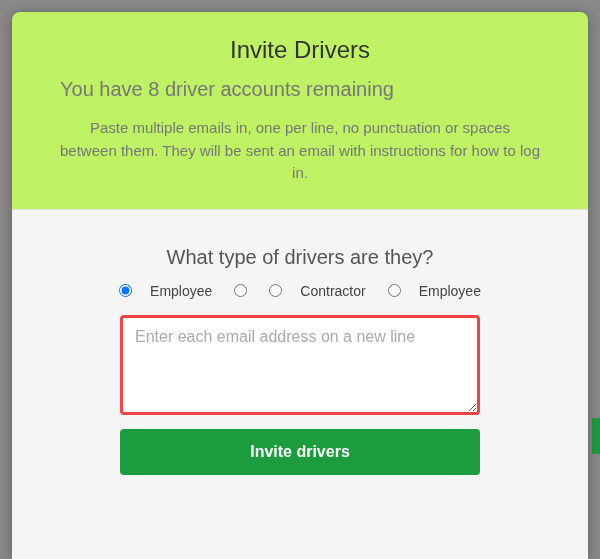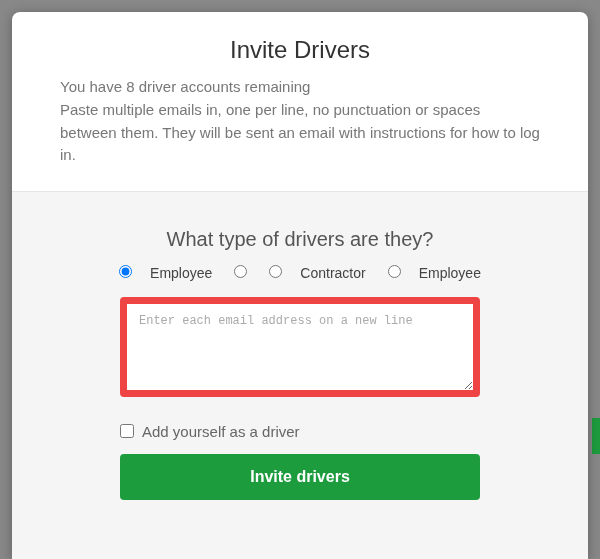--- a/index.html
+++ b/index.html
@@ -10,47 +10,48 @@
       height: 559px;
       overflow: hidden;
       position: relative;
     }
     .modal {
       position: absolute;
       top: 12px;
       left: 12px;
       right: 12px;
       bottom: 0;
-      background: #ffffff;
+      background: #bef264;
       border-radius: 8px 8px 0 0;
       box-shadow: 0 2px 12px rgba(0,0,0,0.3);
       display: flex;
       flex-direction: column;
     }
     .header {
       padding: 24px 48px 24px 48px;
       border-bottom: 1px solid #e5e5e5;
       text-align: left;
     }
     .title {
       font-size: 24px;
       color: #333;
       font-weight: 400;
       margin-bottom: 14px;
       text-align: center;
     }
     .subtitle {
-      font-size: 15px;
+      font-size: 20px;
       color: #777;
-      margin-bottom: 4px;
+      margin-bottom: 16px;
     }
     .instructions {
       font-size: 15px;
       color: #777;
       line-height: 1.5;
+      text-align: center;
     }
     .body {
       flex: 1;
       background: #f5f5f5;
       padding: 36px 48px 8px 48px;
       display: flex;
       flex-direction: column;
       align-items: center;
     }
     .question {
@@ -61,39 +62,39 @@
     }
     .radio-row {
       display: flex;
       justify-content: center;
       gap: 22px;
       margin-bottom: 16px;
       width: 100%;
     }
     .radio-option {
       display: flex;
-      align-items: flex-start;
+      align-items: center;
       gap: 18px;
       font-size: 14px;
       color: #444;
       cursor: pointer;
     }
     .radio-option input[type="radio"] {
       width: 13px;
       height: 13px;
       cursor: pointer;
     }
     .email-textarea {
       width: 360px;
       height: 100px;
       padding: 10px 12px;
-      border: 7px solid #ef4444;
+      border: 3px solid #ef4444;
       border-radius: 4px;
-      font-family: Liberation Mono, monospace;
-      font-size: 12px;
+      font-family: Liberation Sans, sans-serif;
+      font-size: 16px;
       color: #888;
       resize: both;
       background: #fff;
     }
     .email-textarea::placeholder {
       color: #aaa;
     }
     .checkbox-row {
       margin-top: 26px;
       display: flex;
@@ -156,20 +157,16 @@
         <span>Contractor</span>
       </label>
       <label class="radio-option">
         <input type="radio" name="dtype" style="">
         <span>Employee</span>
       </label>
     </div>
 
     <textarea class="email-textarea" placeholder="Enter each email address on a new line" style=""></textarea>
 
-    <label class="checkbox-row">
-      <input type="checkbox" style="">
-      <span>Add yourself as a driver</span>
-    </label>
 
     <button class="invite-btn">Invite drivers</button>
   </div>
 </div>
 
 </body></html>

